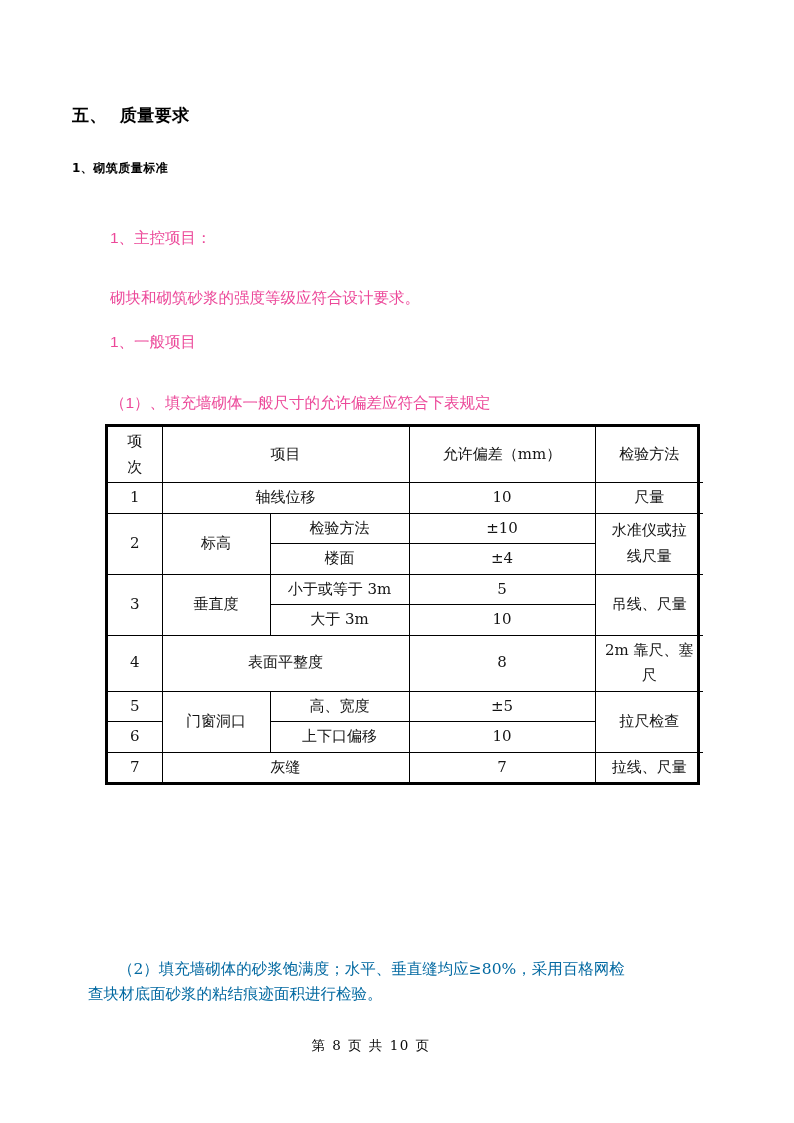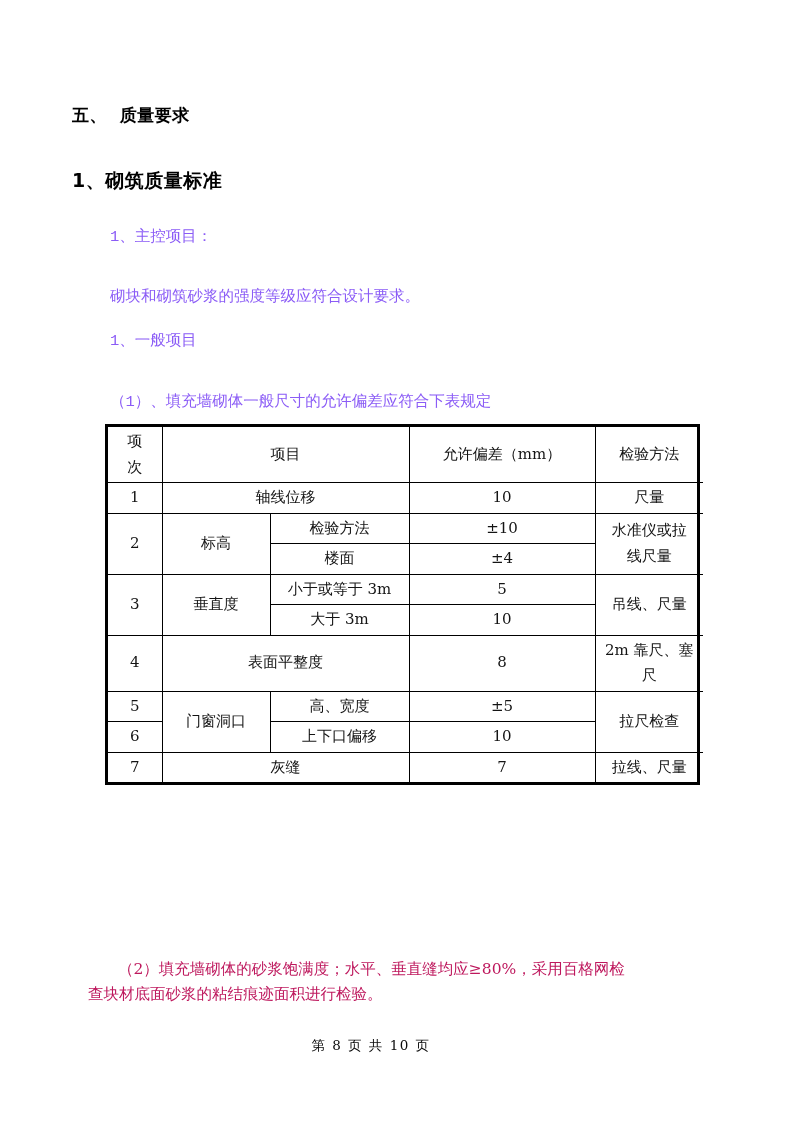--- a/index.html
+++ b/index.html
@@ -29,45 +29,45 @@
   .h-section {
     position: absolute;
     left: 72px;
     font-family: "DejaVu Sans", "Liberation Sans", sans-serif;
     font-weight: bold;
     font-size: 17px;
     letter-spacing: 0.5px;
     white-space: pre;
   }
   .h-section.lv1 { top: 104px; }
-  .h-section.lv2 { top: 168px; font-size: 19px; }
+  .h-section.lv2 { top: 160px; font-size: 12px; }
 
   
   .para {
     position: absolute;
-    font-family: Liberation Mono, monospace;
+    font-family: Liberation Sans, sans-serif;
     font-size: 15.5px;
     line-height: 1.5;
-    color: #8b5cf6;
+    color: #ec4899;
     white-space: pre;
   }
   .p1 { left: 110px; top: 226px; }
   .p2 { left: 110px; top: 278px; margin-top: 8px; }
   .p3 { left: 110px; top: 330px; }
   .p4 { left: 110px; top: 391px; }
 
   .tail {
     position: absolute;
     left: 88px;
     top: 957px;
     width: 630px;
     font-family: "DejaVu Serif", "Liberation Serif", serif;
     font-size: 15.5px;
     line-height: 1.62;
-    color: #be185d;
+    color: #0369a1;
   }
   .tail .ln { display: block; white-space: pre; }
   .tail .ln.first { text-indent: 30px; }
 
   
   .tbl-wrap {
     position: absolute;
     left: 105px;
     top: 424px;
     width: 595px;

